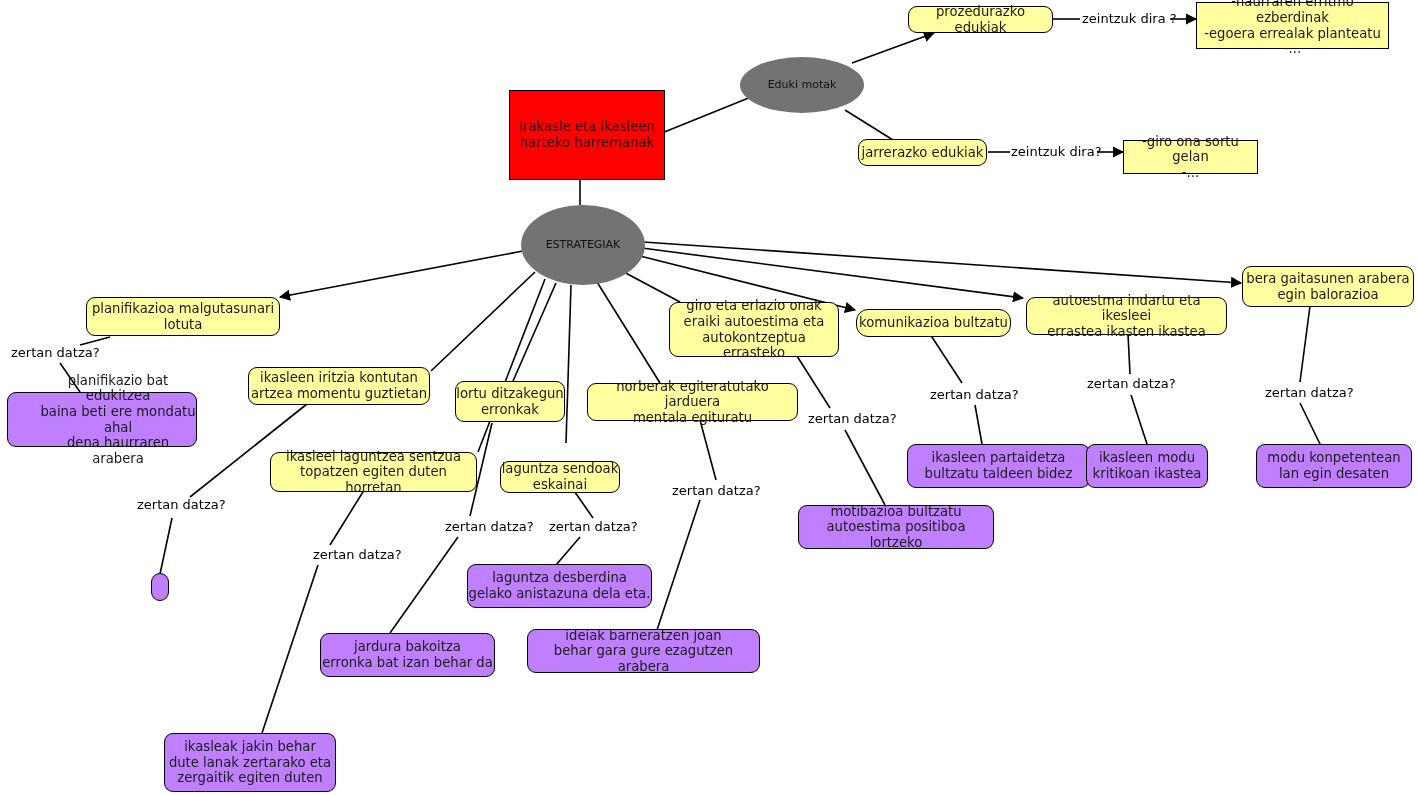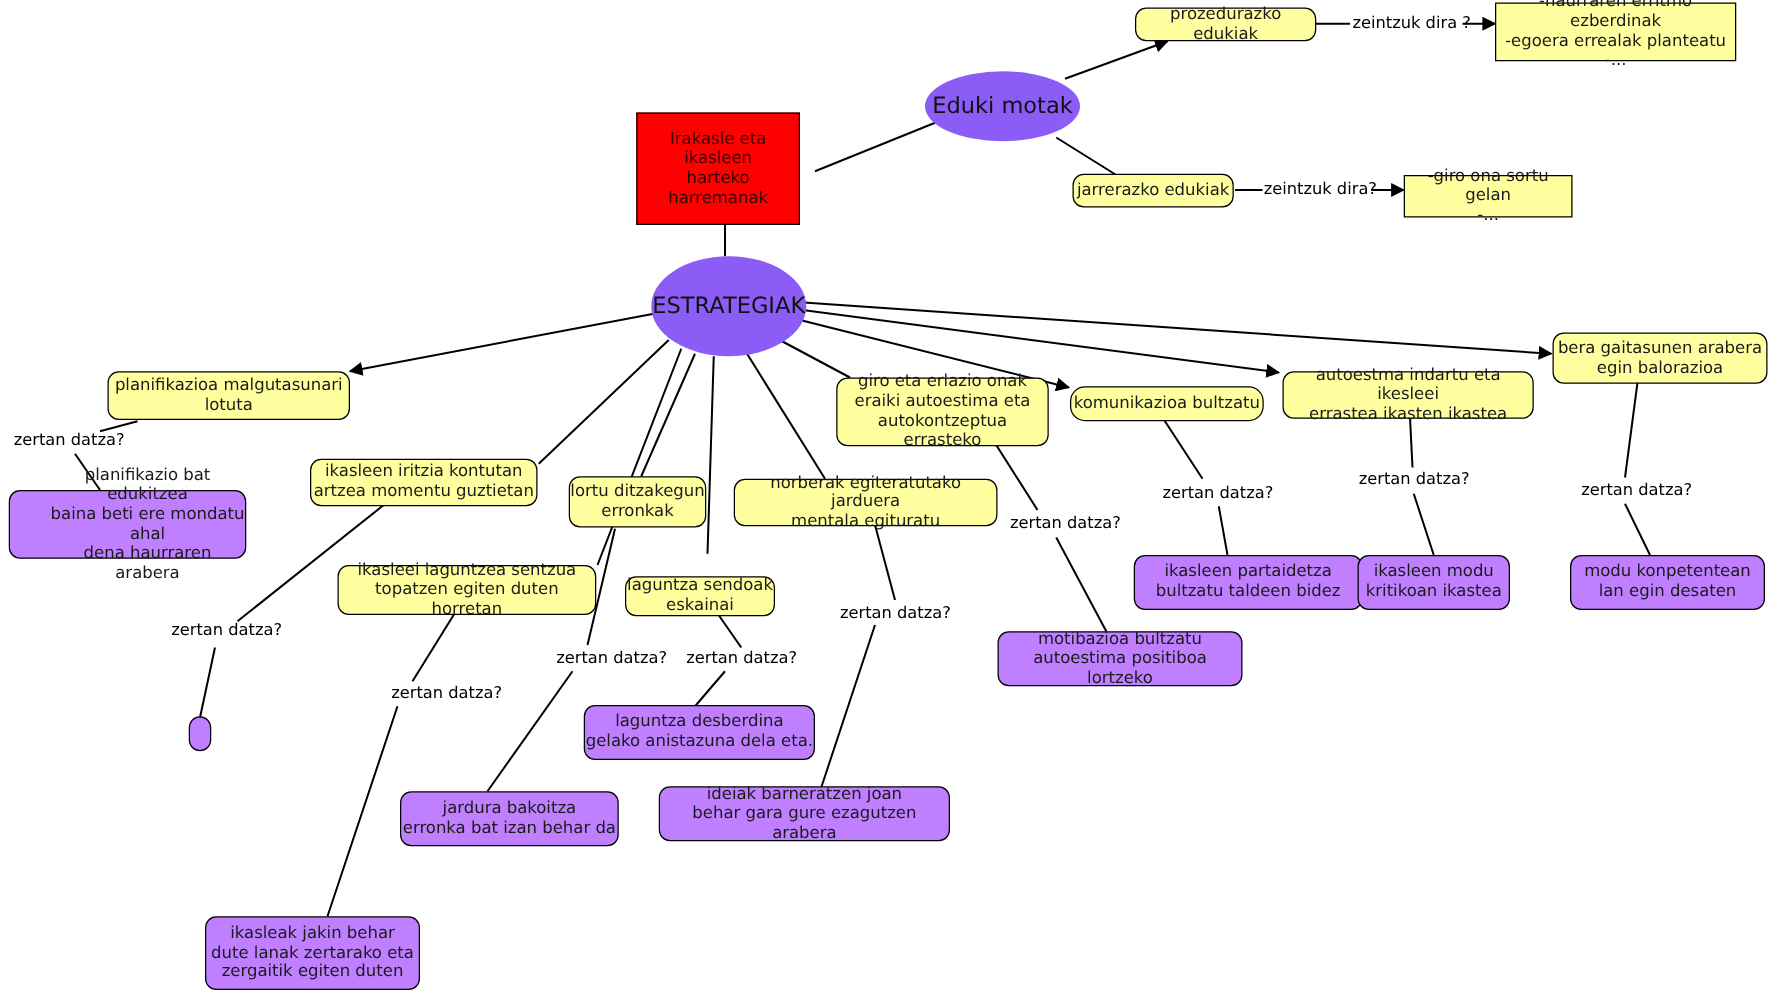--- a/index.html
+++ b/index.html
@@ -57,24 +57,24 @@
     font-size: 13.2px;
   }
   .node-red {
     background: #ff0000;
     border: 1px solid #000000;
     border-radius: 0;
     font-size: 13.2px;
     color: #3a0000;
   }
   .node-green {
-    background: #8b5cf6;
+    background: #737373;
     border: none;
     border-radius: 50%;
-    font-size: 18px;
+    font-size: 11px;
     color: #111111;
   }
   .edge-label {
     position: absolute;
     font-size: 13px;
     color: #000000;
     white-space: nowrap;
     z-index: 4;
     background: transparent;
   }
@@ -140,21 +140,21 @@
     <line x1="930" y1="334" x2="962" y2="383" stroke="#000" stroke-width="1.6"></line>
     <line x1="975" y1="405" x2="982" y2="444" stroke="#000" stroke-width="1.6"></line>
 
     <line x1="1128" y1="334" x2="1130" y2="374" stroke="#000" stroke-width="1.6"></line>
     <line x1="1131" y1="395" x2="1147" y2="444" stroke="#000" stroke-width="1.6"></line>
 
     <line x1="1310" y1="306" x2="1300" y2="382" stroke="#000" stroke-width="1.6"></line>
     <line x1="1300" y1="403" x2="1320" y2="444" stroke="#000" stroke-width="1.6"></line>
   </svg>
 
-  <div class="node node-red" style="left:509px; top:90px; width:131px; height:90px;">Irakasle eta ikasleen
+  <div class="node node-red" style="left:509px; top:90px; width:156px; height:90px;">Irakasle eta ikasleen
 harteko harremanak</div>
 
   <div class="node node-green" style="left:740px; top:57px; width:124px; height:56px;">Eduki motak</div>
 
   <div class="node node-yellow" style="left:908px; top:6px; width:145px; height:27px;">prozedurazko edukiak</div>
 
   <div class="node node-yellow-sq" style="left:1196px; top:2px; width:193px; height:47px;">-haurraren erritmo ezberdinak
 -egoera errealak planteatu
 -...</div>
 

